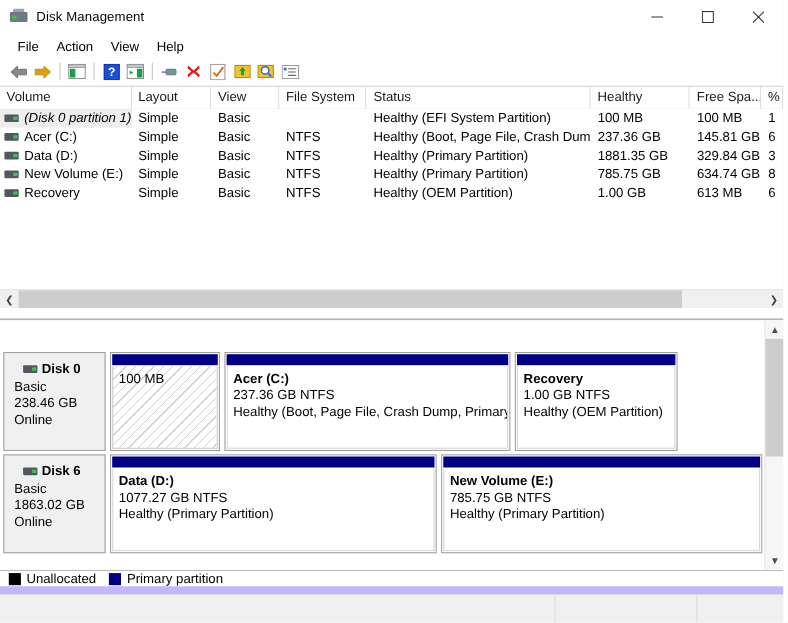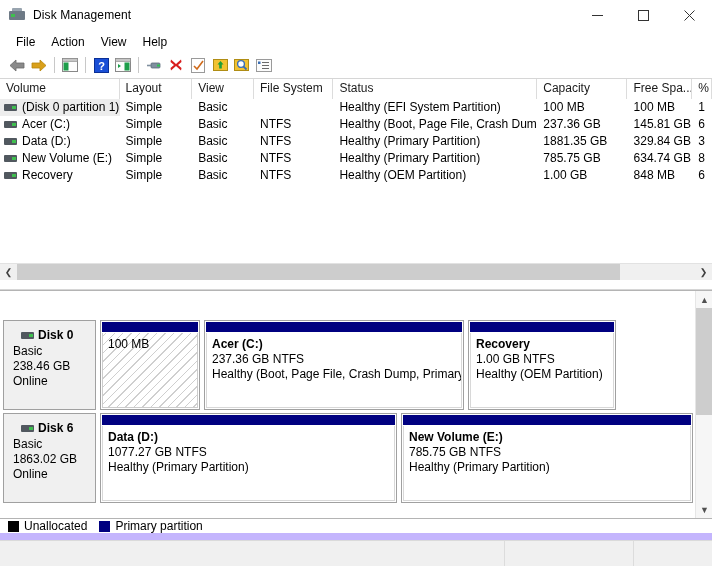--- a/index.html
+++ b/index.html
@@ -130,21 +130,21 @@
     white-space: nowrap;
     background: #ffffff;
   }
   .col-head.first { border-left: none; }
   .rows { position: relative; }
   .row {
     display: flex;
     height: 17px;
     align-items: center;
   }
-  .row.selected .cell.c-vol { background: #ededed; }
+  .row.selected .cell.c-vol { background: #ededed; font-style: italic; }
   .cell {
     height: 17px;
     line-height: 17px;
     font-size: 12px;
     color: #000000;
     padding-left: 6px;
     white-space: nowrap;
     overflow: hidden;
   }
   .cell.c-vol { display: flex; align-items: center; padding-left: 4px; }
@@ -432,21 +432,21 @@
   </div>
 
   <div class="listpane">
 
     <div class="list-header">
       <div class="col-head first" style="width:122px">Volume</div>
       <div class="col-head" style="width:74px">Layout</div>
       <div class="col-head" style="width:63px">View</div>
       <div class="col-head" style="width:81px">File System</div>
       <div class="col-head" style="width:208px">Status</div>
-      <div class="col-head" style="width:92px">Capacity</div>
+      <div class="col-head" style="width:92px">Healthy</div>
       <div class="col-head" style="width:66px">Free Spa...</div>
       <div class="col-head" style="width:20px">%</div>
     </div>
 
     <div class="rows">
 
       <div class="row selected">
         <div class="cell c-vol" style="width:122px">
           <span class="voldot"></span>
           <span>(Disk 0 partition 1)</span>
@@ -505,21 +505,21 @@
       <div class="row">
         <div class="cell c-vol" style="width:122px">
           <span class="voldot"></span>
           <span>Recovery</span>
         </div>
         <div class="cell" style="width:74px">Simple</div>
         <div class="cell" style="width:63px">Basic</div>
         <div class="cell" style="width:81px">NTFS</div>
         <div class="cell" style="width:208px">Healthy (OEM Partition)</div>
         <div class="cell" style="width:92px">1.00 GB</div>
-        <div class="cell" style="width:66px">848 MB</div>
+        <div class="cell" style="width:66px">613 MB</div>
         <div class="cell" style="width:20px">6</div>
       </div>
 
     </div>
 
     <div class="hscroll">
       <div class="hs-arrow">❮</div>
       <div class="hs-track">
         <div class="hs-thumb"></div>
       </div>

